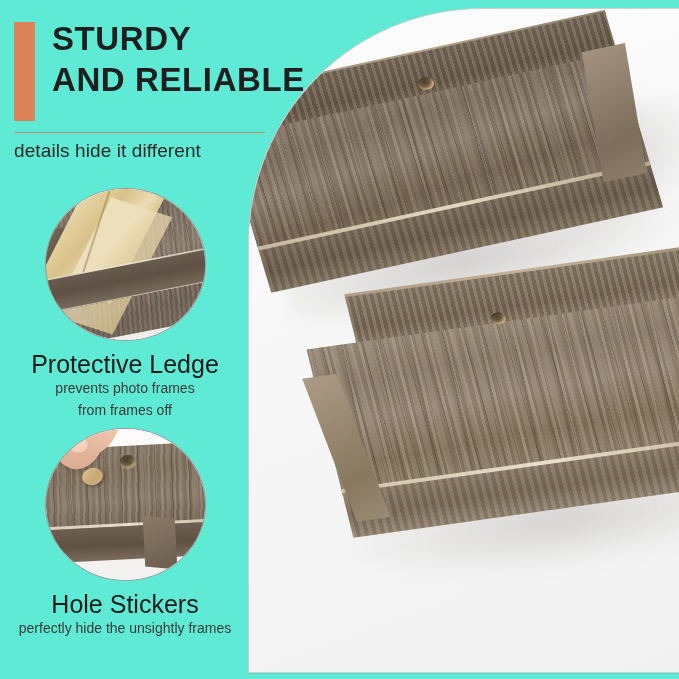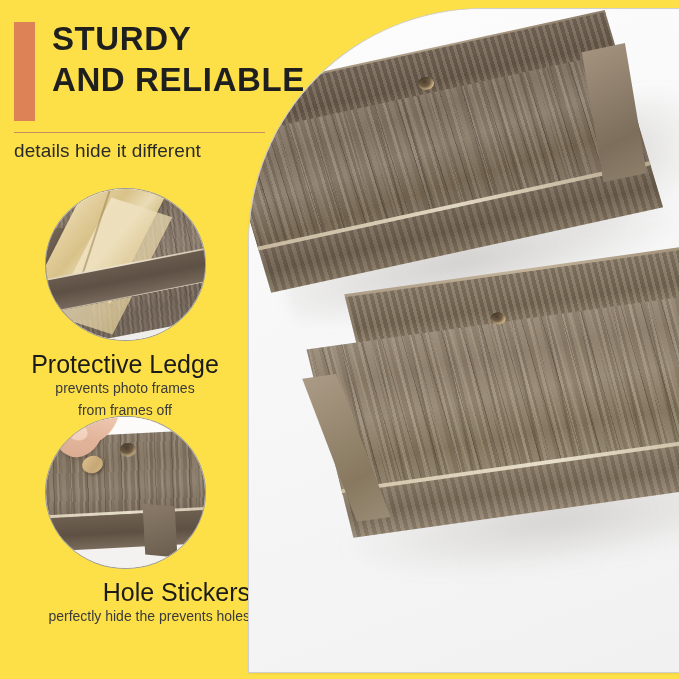--- a/index.html
+++ b/index.html
@@ -4,21 +4,21 @@
 <style>
   html,body{margin:0;padding:0;}
   body{
     width:679px;height:679px;
     background:#f4f4f3;
     font-family:"Liberation Sans", sans-serif;
     overflow:hidden;
     position:relative;
     -webkit-font-smoothing:antialiased;
   }
-  #stage{position:absolute;inset:0;width:679px;height:679px;background:#fde047;}
+  #stage{position:absolute;inset:0;width:679px;height:679px;background:#5eead4;}
 
   
   #left-col{position:absolute;left:0;top:0;width:250px;height:679px;}
 
   
   #header-block{position:absolute;left:14px;top:18px;width:320px;}
   #accent-bar{
     position:absolute;left:0;top:4px;width:21px;height:99px;
     background:#dd8257;
   }
@@ -32,21 +32,21 @@
     background:#c98a63;
   }
   #subtitle{
     position:absolute;left:0;top:122px;width:300px;
     font-size:19px;color:#2a2a2a;letter-spacing:0.1px;white-space:nowrap;
   }
 
   
   .feature{position:absolute;left:0;width:250px;text-align:center;}
   #feature-0{top:188px;}
-  #feature-1{top:416px;text-align:right;}
+  #feature-1{top:428px;}
 
   .circle-photo{
     position:relative;margin:0 auto;
     width:159px;height:151px;border-radius:50%;
     border:1px solid #9a9a9a;
     overflow:hidden;background:#efeeec;
   }
   .feature-title{
     font-size:25px;color:#1b1b1b;margin-top:11px;line-height:24px;
     white-space:nowrap;
@@ -395,21 +395,21 @@
         <div class="c2-hole"></div>
         <div class="c2-finger-a"></div>
         <div class="c2-finger-b"></div>
         <div class="c2-nail"></div>
         <div class="c2-sticker"></div>
         <div class="c2-lip"></div>
         <div class="c2-ledge"></div>
         <div class="c2-ledge-end"></div>
       </div>
       <div class="feature-title">Hole Stickers</div>
-      <div class="feature-desc">perfectly hide the prevents holes</div>
+      <div class="feature-desc">perfectly hide the unsightly frames</div>
     </div>
   </div>
 
   <div id="right-panel">
     <div id="panel-inner">
 
       <div class="wall-shadow-a"></div>
       <div class="wall-shadow-b"></div>
 
       <div id="shelf-upper">

